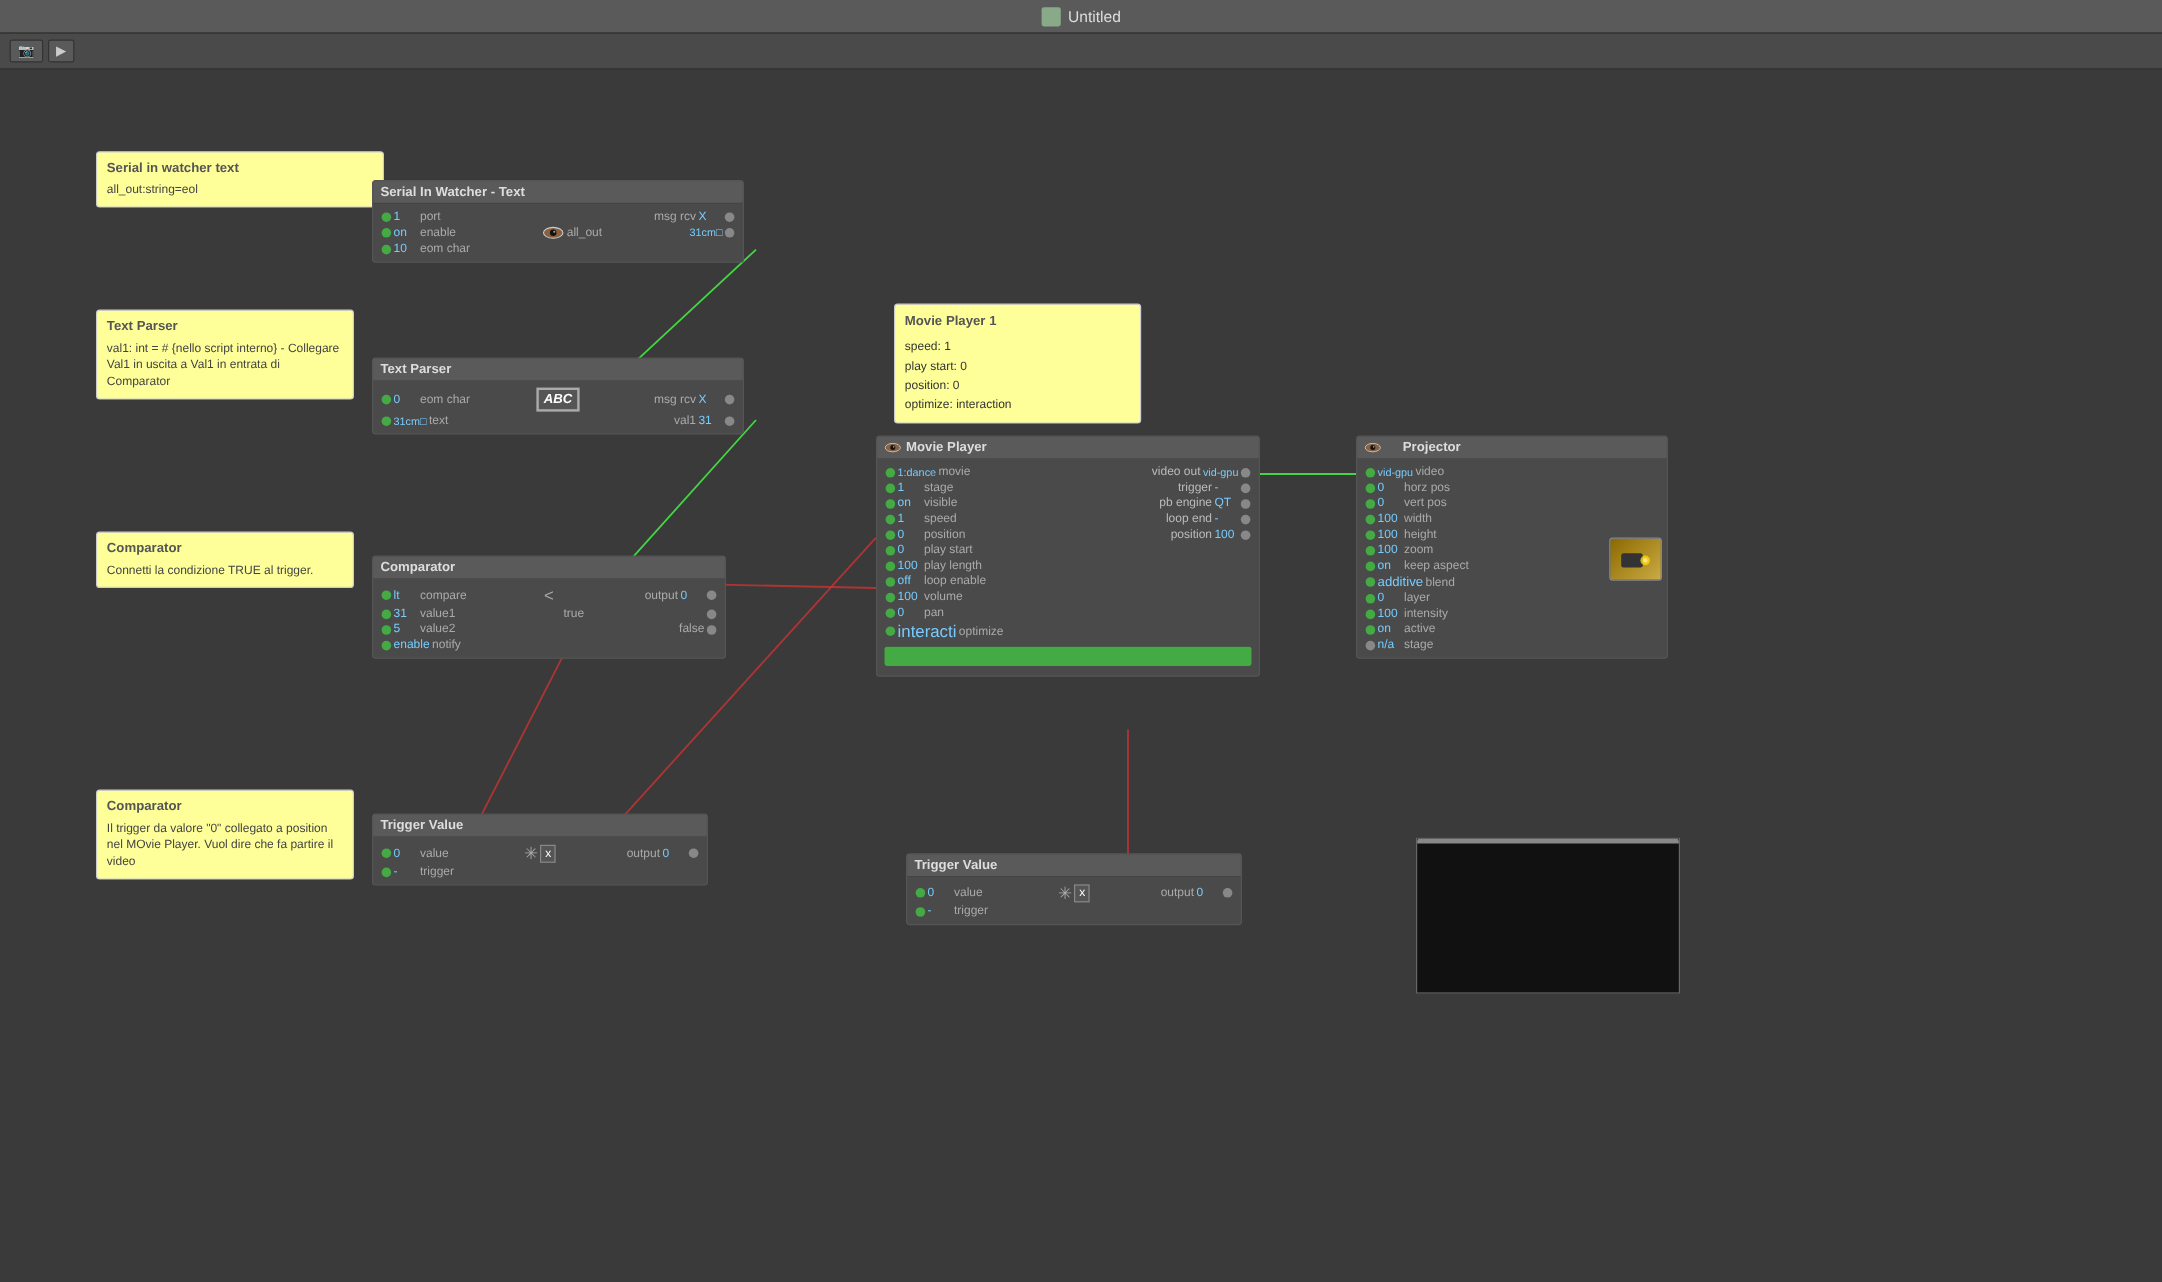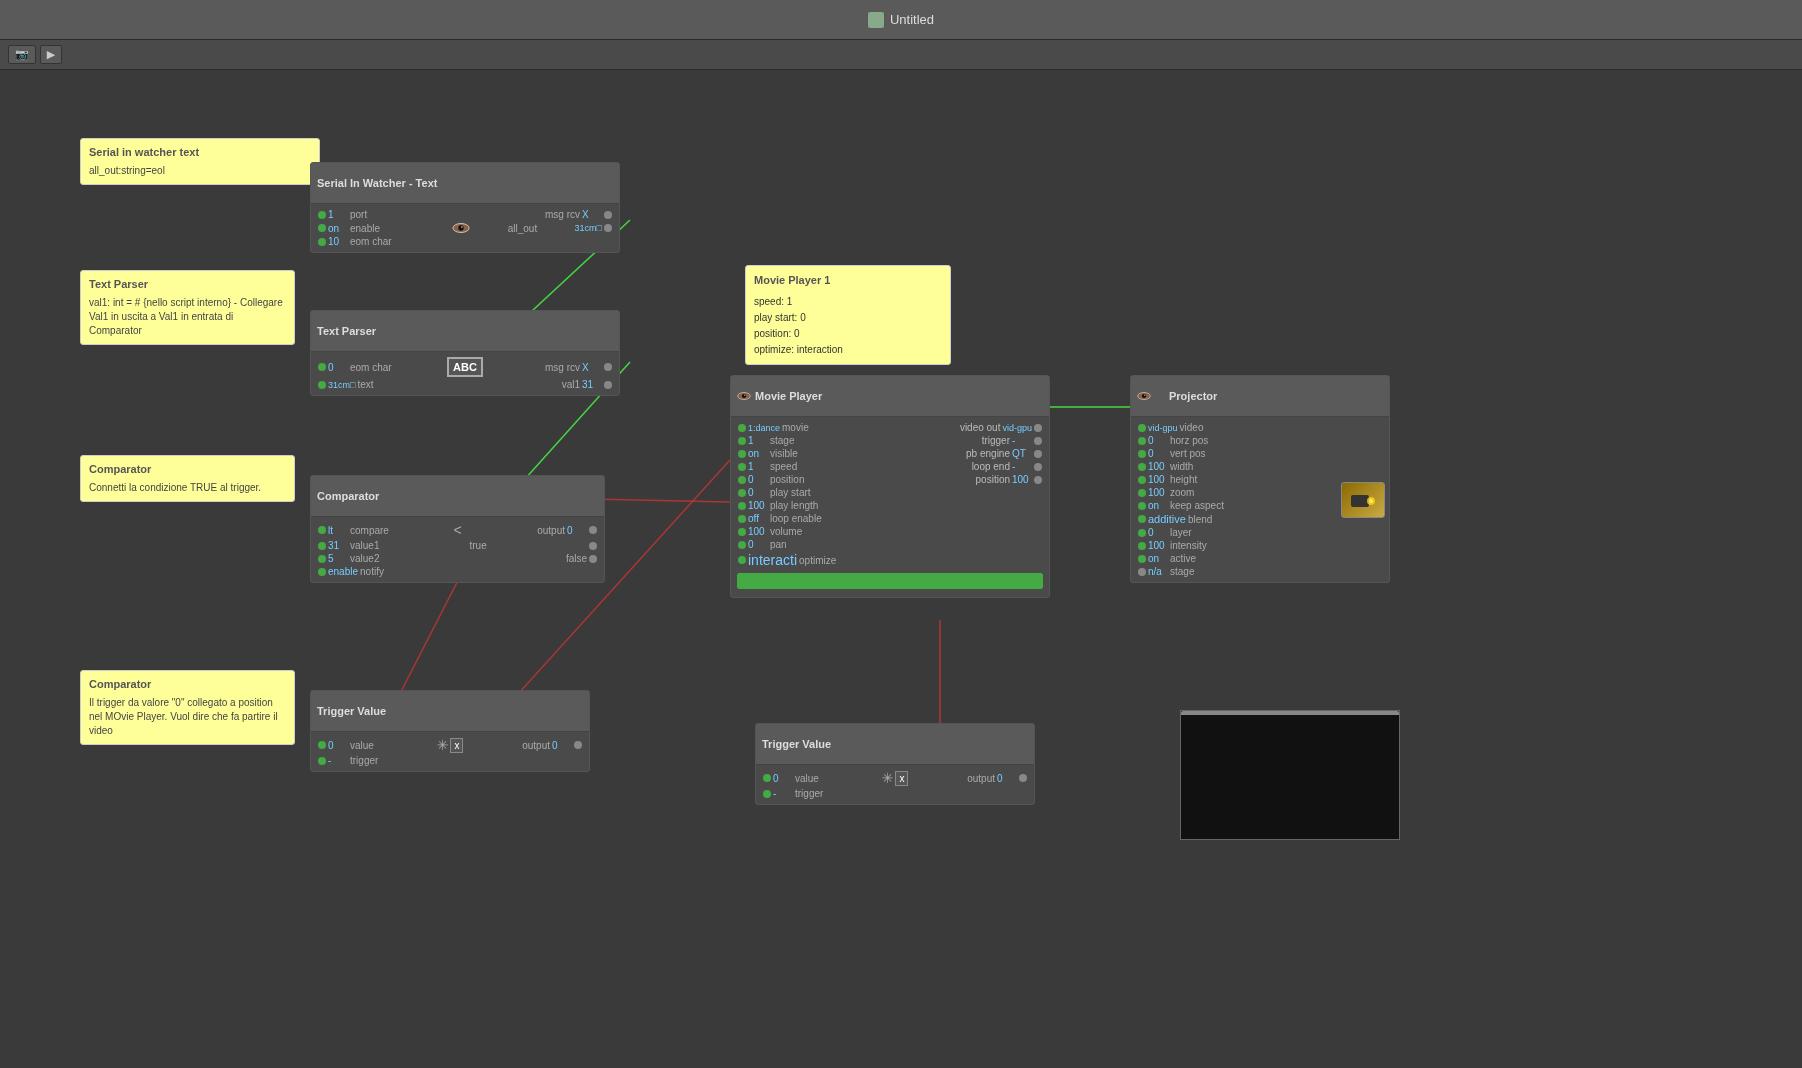--- a/index.html
+++ b/index.html
@@ -10,21 +10,21 @@
       color: #ccc;
       width: 1802px;
       height: 1068px;
       overflow: hidden;
       position: relative;
     }
 
     
     .title-bar {
       background: #5a5a5a;
-      height: 40px;
+      height: 28px;
       display: flex;
       align-items: center;
       justify-content: center;
       border-bottom: 1px solid #2a2a2a;
       position: relative;
     }
     .title-bar-title {
       color: #ddd;
       font-size: 13px;
       display: flex;
@@ -71,21 +71,21 @@
     
     .node {
       position: absolute;
       background: #4a4a4a;
       border: 1px solid #555;
       border-radius: 3px;
       min-width: 120px;
     }
     .node-header {
       background: #5a5a5a;
-      padding: 14px 6px;
+      padding: 3px 6px;
       font-size: 11px;
       color: #ddd;
       border-bottom: 1px solid #444;
       font-weight: bold;
     }
     .node-body {
       padding: 4px;
     }
     .port-dot {
       width: 8px;
@@ -184,20 +184,21 @@
 
     
     .abc-icon {
       background: #555;
       border: 2px solid #aaa;
       color: #fff;
       font-weight: bold;
       font-size: 11px;
       padding: 2px 4px;
       display: inline-block;
+      font-style: italic;
     }
 
     
     .eye-svg {
       width: 18px;
       height: 12px;
     }
   </style>
 </head>
 <body>
@@ -256,21 +257,21 @@
       <div class="node-compact-row">
         <span class="port-dot green"></span>
         <span class="val-label">on</span>
         <span class="mid-label">enable</span>
 
         <svg class="eye-svg" viewBox="0 0 20 12">
           <ellipse cx="10" cy="6" rx="9" ry="5" fill="#8a6040" stroke="#ccc" stroke-width="1"></ellipse>
           <circle cx="10" cy="6" r="3" fill="#111"></circle>
           <circle cx="11" cy="5" r="1" fill="#fff" opacity="0.6"></circle>
         </svg>
-        <span class="mid-label" style="text-align:center">all_out</span>
+        <span class="mid-label" style="text-align:left">all_out</span>
         <span class="val-label" style="color:#7cf;font-size:9px;">31cm□</span>
         <span class="port-dot"></span>
       </div>
 
       <div class="node-compact-row">
         <span class="port-dot green"></span>
         <span class="val-label">10</span>
         <span class="mid-label">eom char</span>
       </div>
     </div>

